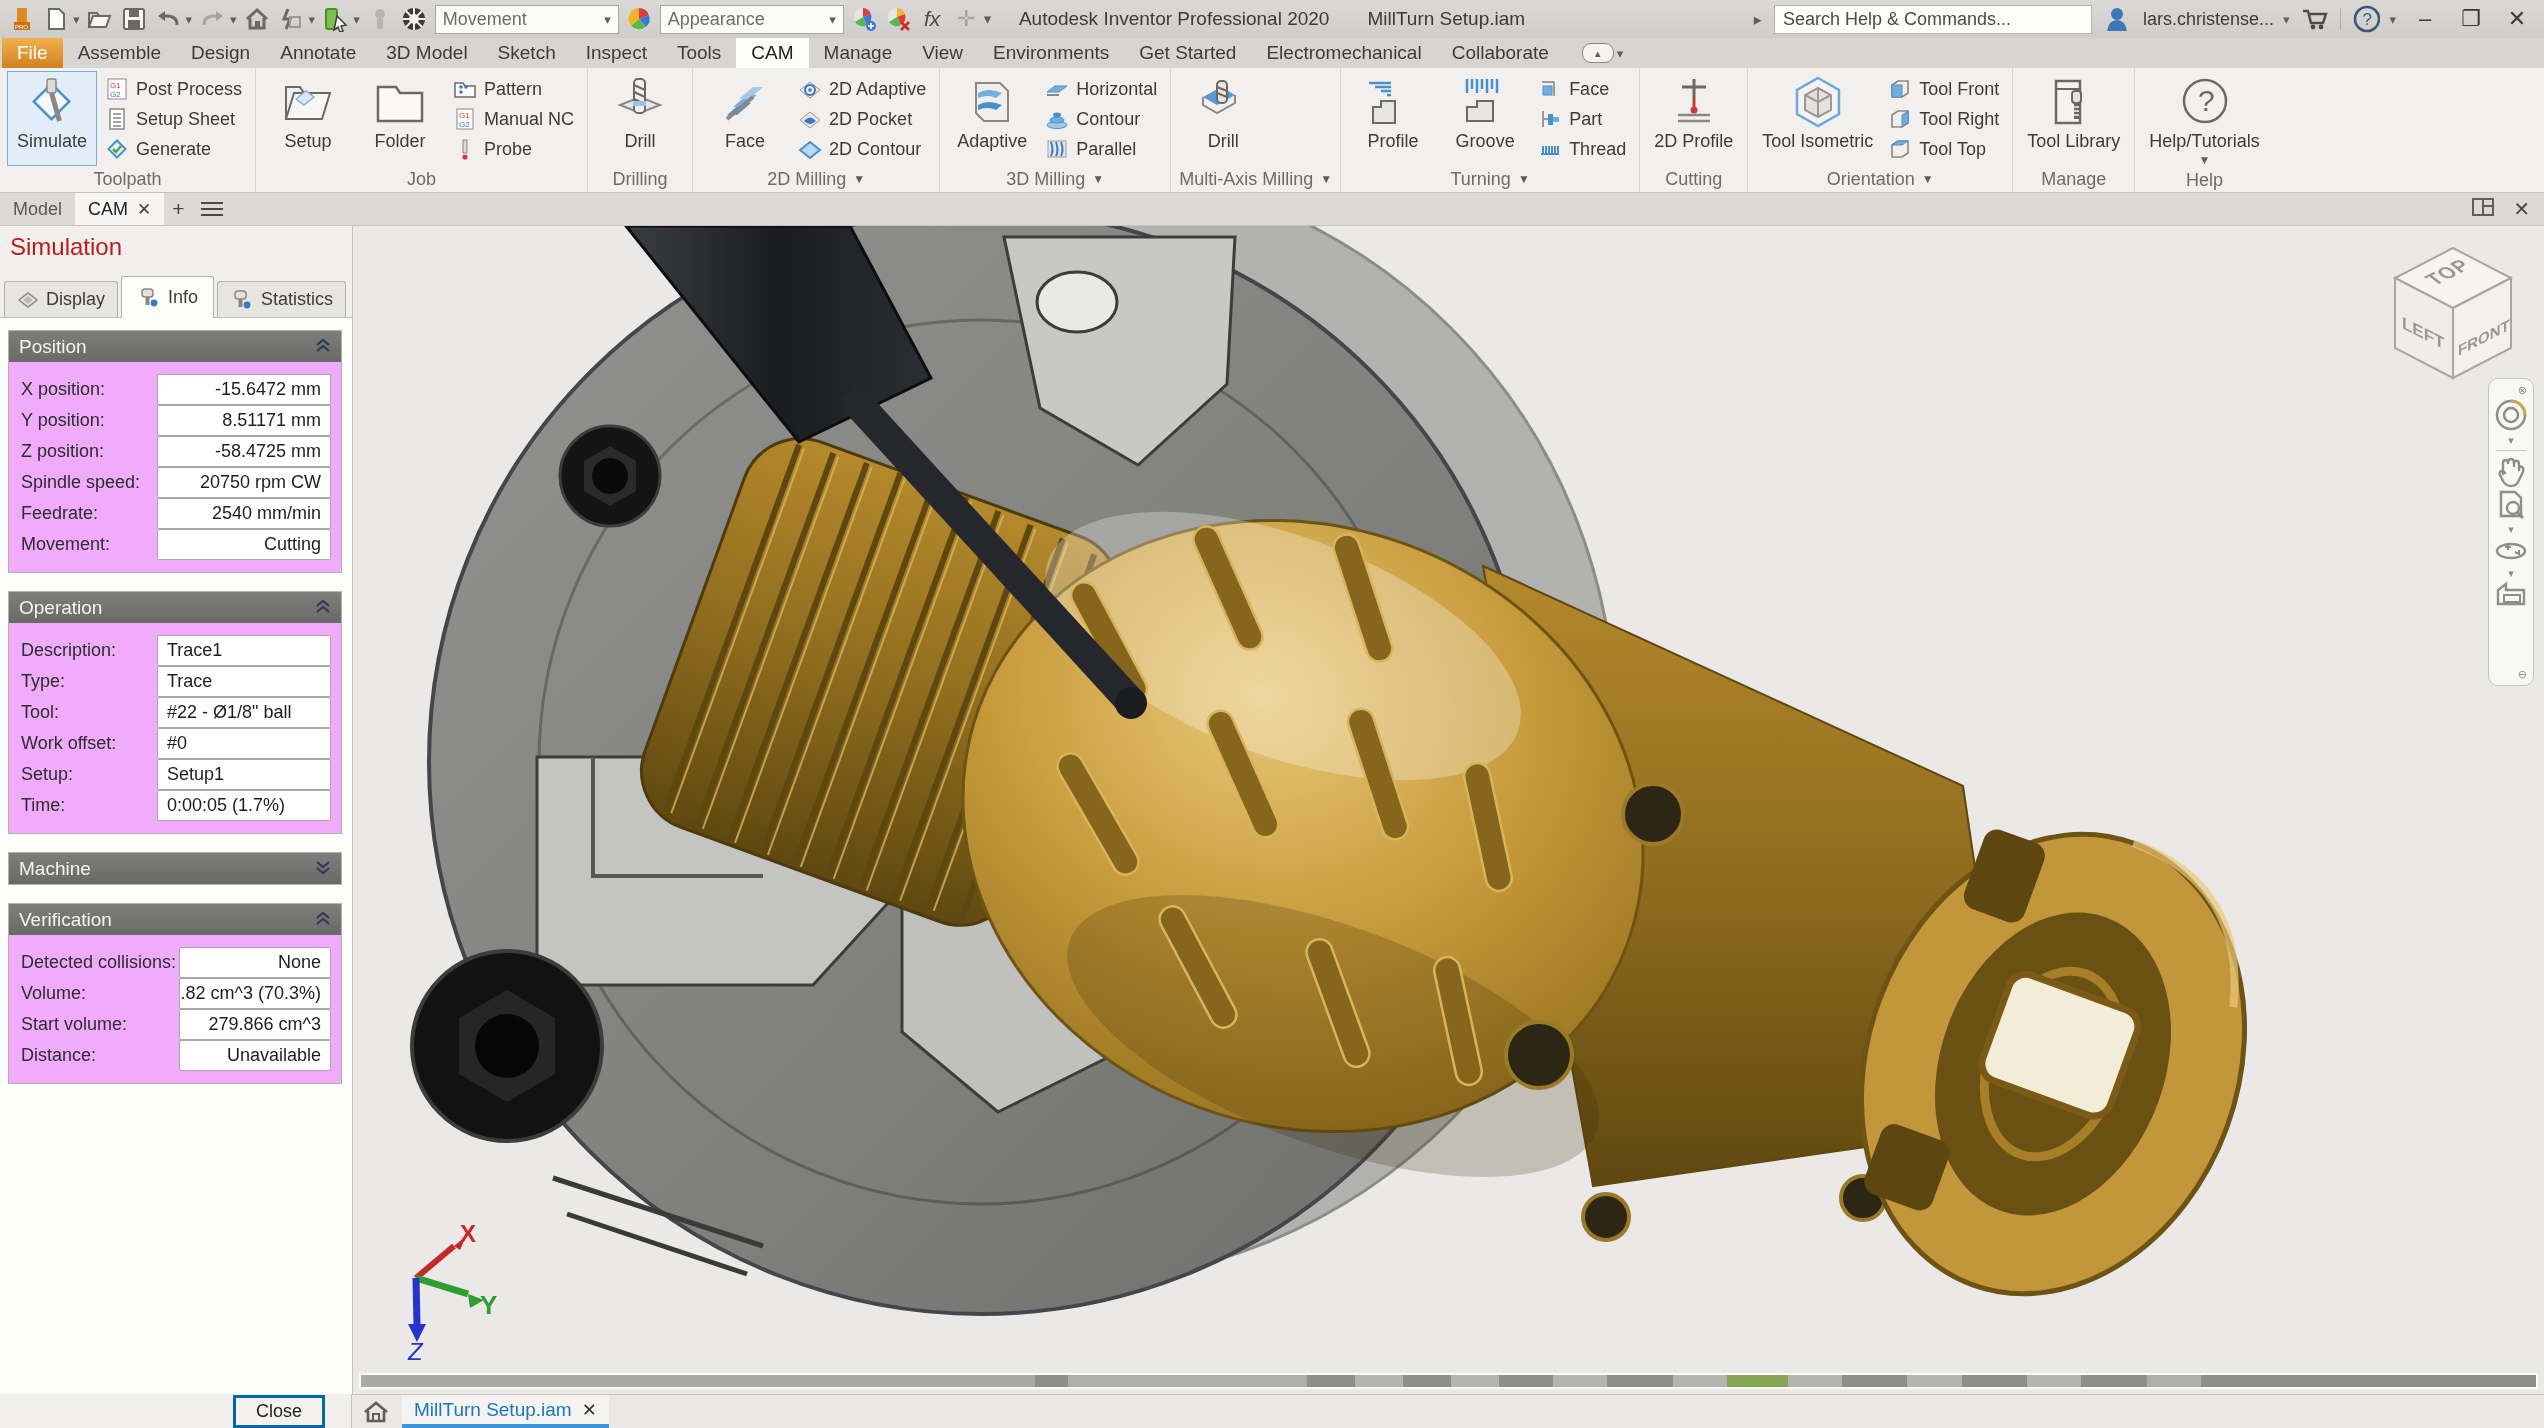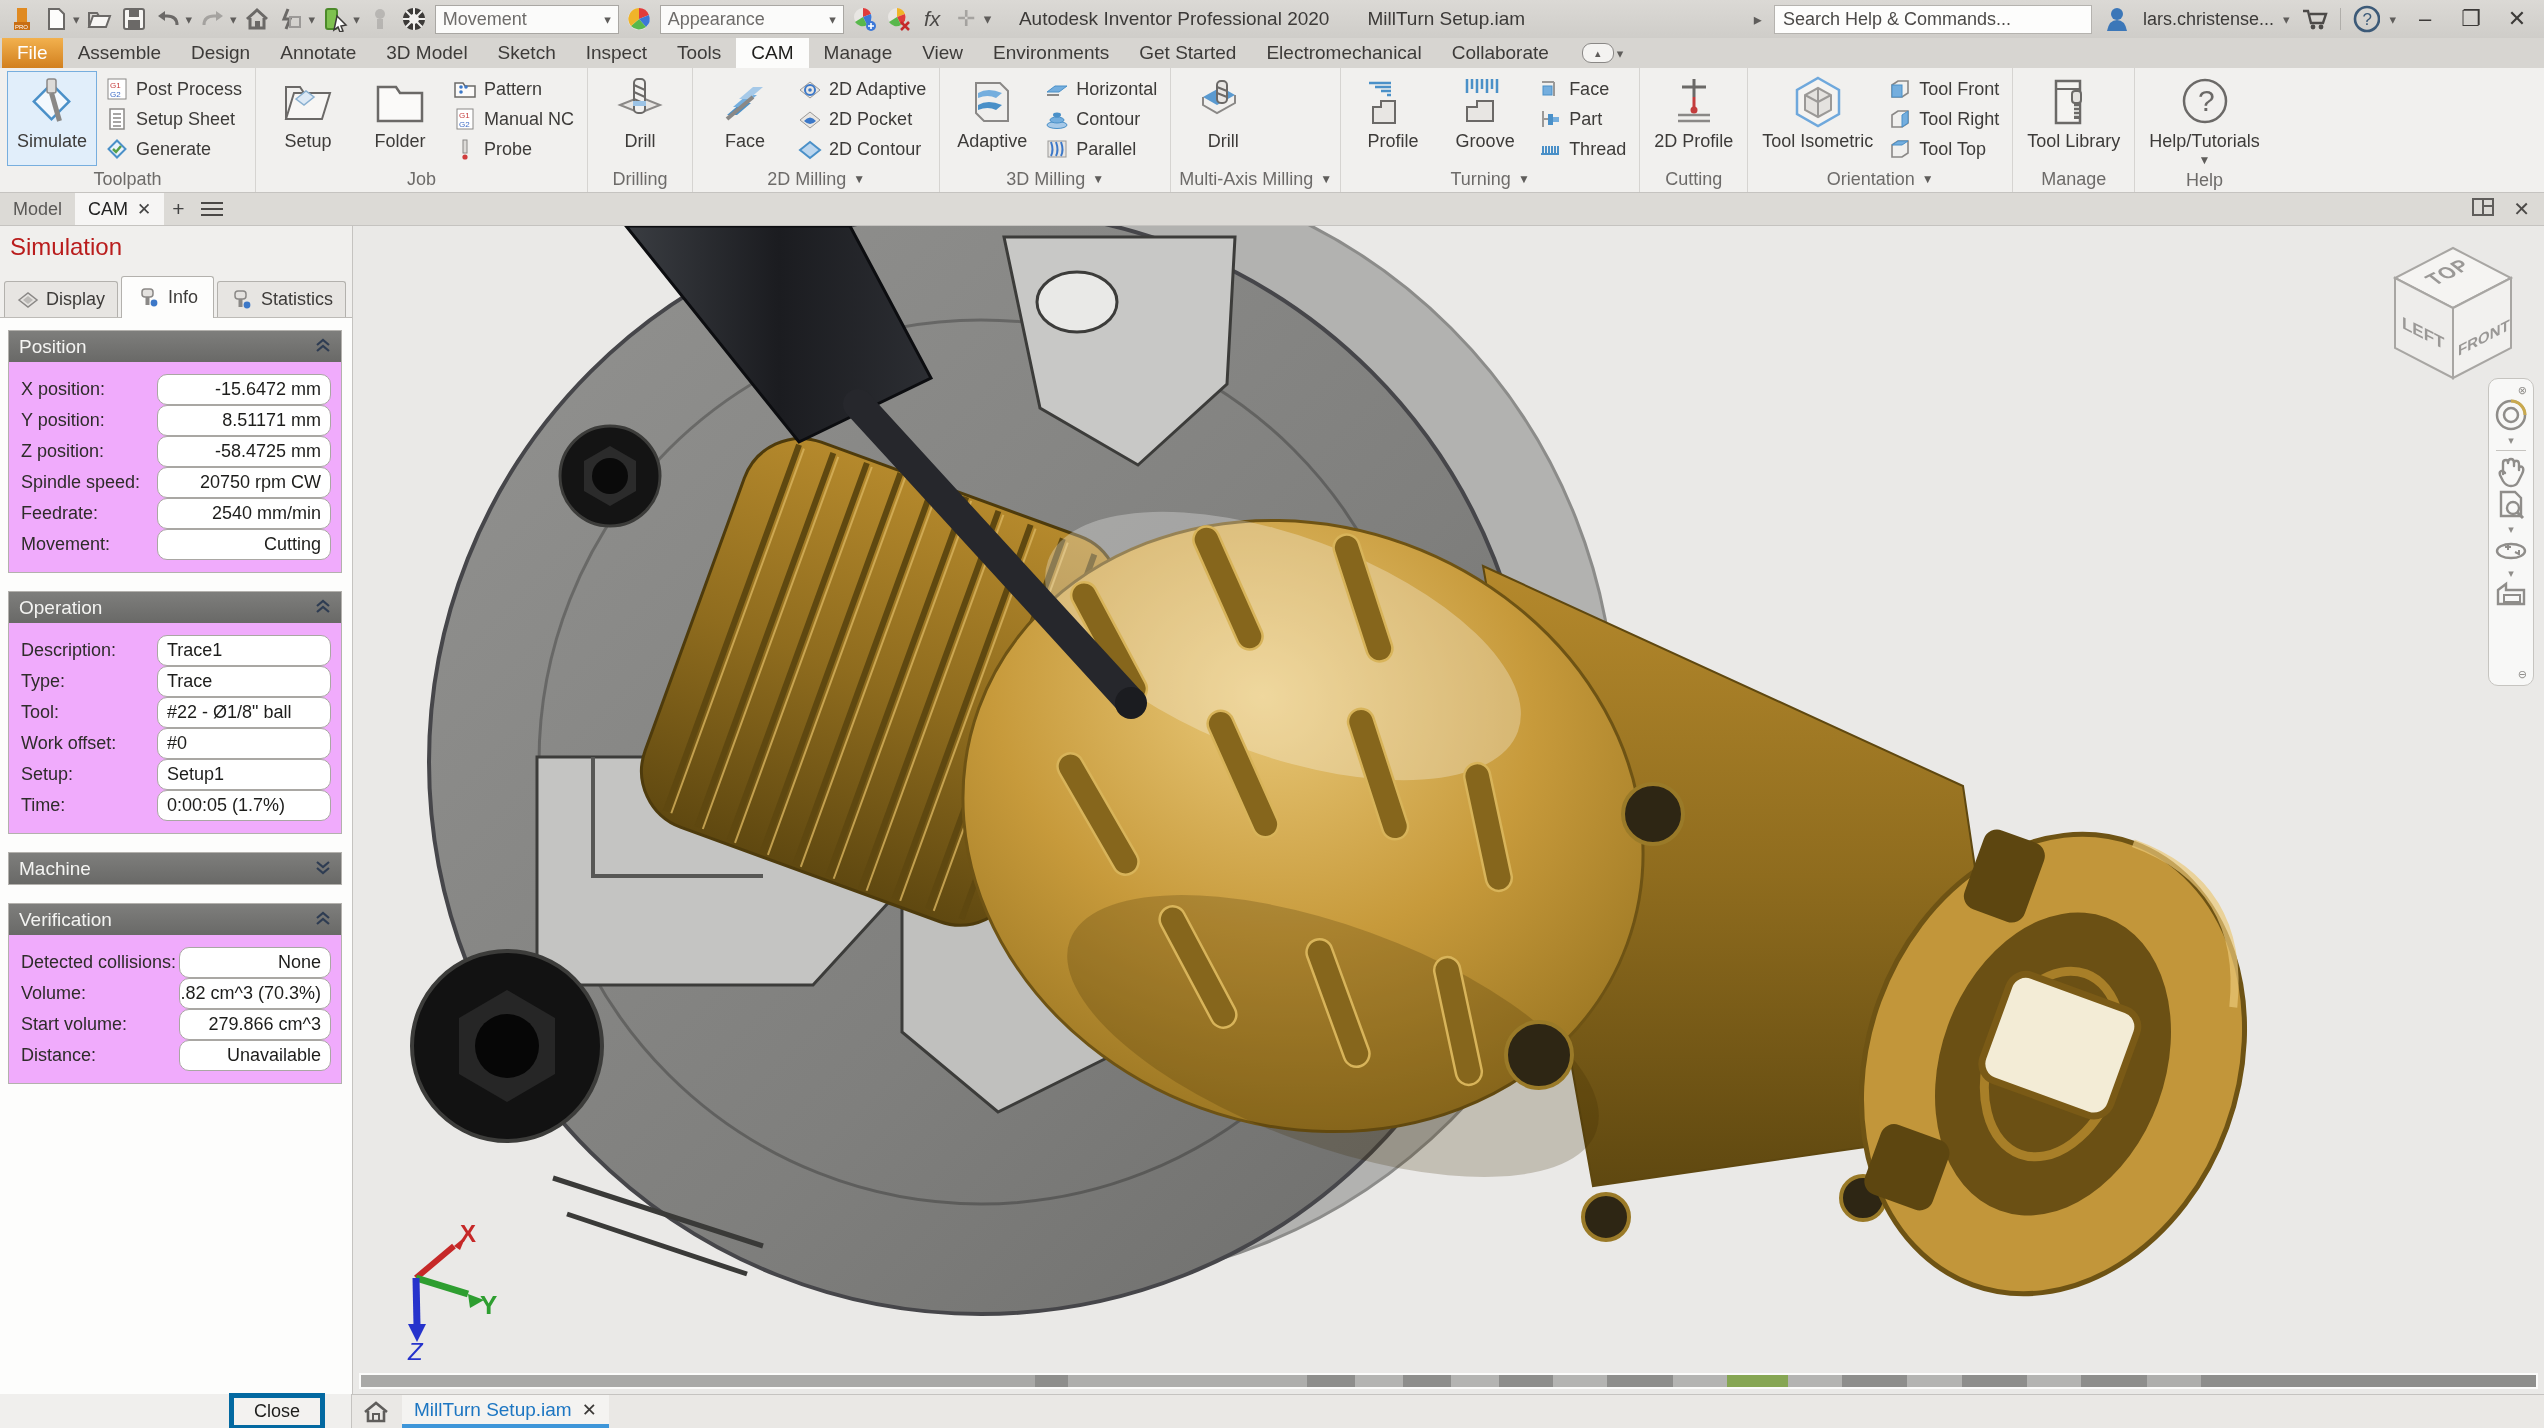--- a/index.html
+++ b/index.html
@@ -56,36 +56,36 @@
   .vtab{display:flex;align-items:center;gap:7px;font-size:18px;padding:7px 12px;border:1px solid #b3b1ad;border-bottom:none;background:#e7e5e2;color:#3d3b39;border-radius:3px 3px 0 0;margin-right:3px;height:36px;box-sizing:border-box}
   .vtab.active{background:#fdfdfc;height:42px;margin-bottom:-1px;padding:7px 15px}
   .sections{flex:1;padding:12px 10px 0 8px;overflow:hidden}
   .section{border:1px solid #b3b1ad;margin-bottom:18px;background:#f0abfc}
   .section.collapsed{border:1px solid #b3b1ad}
   .sec-head{height:31px;background:linear-gradient(#7e7e7c,#696967);color:#f4f4f2;font-size:19px;display:flex;align-items:center;padding:0 10px}
   .sec-head .chev{margin-left:auto}
   .sec-body{padding:12px 10px 12px 12px;display:flex;flex-direction:column;}
   .frow{display:flex;align-items:center}
   .flabel{width:136px;flex:none;font-size:18px;color:#2e2c2a}
-  .fbox{flex:1;height:29px;border:1px solid #a9a7a3;border-radius:10px;background:#fff;display:flex;align-items:center;padding:0 9px;font-size:18px;color:#1d1d1b;white-space:nowrap;overflow:hidden}
+  .fbox{flex:1;height:29px;border:1px solid #a9a7a3;border-radius:2px;background:#fff;display:flex;align-items:center;padding:0 9px;font-size:18px;color:#1d1d1b;white-space:nowrap;overflow:hidden}
   .fbox.rt{justify-content:flex-end}
   
   .canvas{flex:1;position:relative;background:#eae9e7;overflow:hidden}
   .scene{position:absolute;inset:0}
   .viewcube{position:absolute;top:14px;right:16px;width:150px;height:170px}
   .navbar{position:absolute;top:152px;right:10px;width:46px;height:308px;background:rgba(250,250,248,.9);border:1px solid #c6c4c0;border-radius:10px;display:flex;flex-direction:column;align-items:center;padding:4px 0;box-sizing:border-box}
   .nv{display:flex;align-items:center;justify-content:center;color:#8f8d8a}
   .nv.small{height:14px;font-size:11px}
   .nv-div{width:30px;height:1px;background:#c6c4c0;margin:3px 0}
   .timeline{position:absolute;left:6px;right:6px;bottom:5px;height:12px;border:2px solid #fbfbfa;background:#a9a9a7;display:flex;overflow:hidden}
   .timeline div{height:100%}
   
   .bottomstrip{height:34px;display:flex;flex:none}
   .panel-bottom{width:352px;flex:none;background:#f0efed;border-right:1px solid #c5c3c0;display:flex;align-items:center;justify-content:flex-end;padding-right:26px;box-sizing:border-box}
-  .close-btn{width:86px;height:27px;background:#f3f2f0;border:5px solid #0369a1;font-size:18px;display:flex;align-items:center;justify-content:center;color:#1d1d1b}
+  .close-btn{width:86px;height:27px;background:#f3f2f0;border:3px solid #0369a1;font-size:18px;display:flex;align-items:center;justify-content:center;color:#1d1d1b}
   .doctabbar{flex:1;background:#eae8e5;border-top:1px solid #c5c3c0;display:flex;align-items:stretch;padding-left:10px;gap:12px}
   .home-ic{display:flex;align-items:center;color:#5f5d5b}
   .file-tab{display:flex;align-items:center;gap:10px;padding:0 12px;color:#1d76c2;font-size:19px;background:#f4f3f1;border-bottom:4px solid #3e96d9;box-sizing:border-box}
   .file-tab .x{color:#3c3a38;font-size:18px}
   
   .statusbar{height:26px;background:#f0efed;border-top:1px solid #c5c3c0;display:flex;align-items:center;font-size:17px;color:#2e2c2a;flex:none}
   .status-help{padding-left:6px}
   .scell{width:72px;height:100%;border-left:1px solid #c5c3c0;display:flex;align-items:center;justify-content:center}
   .sright{margin-left:auto;display:flex;height:100%}
 </style>

